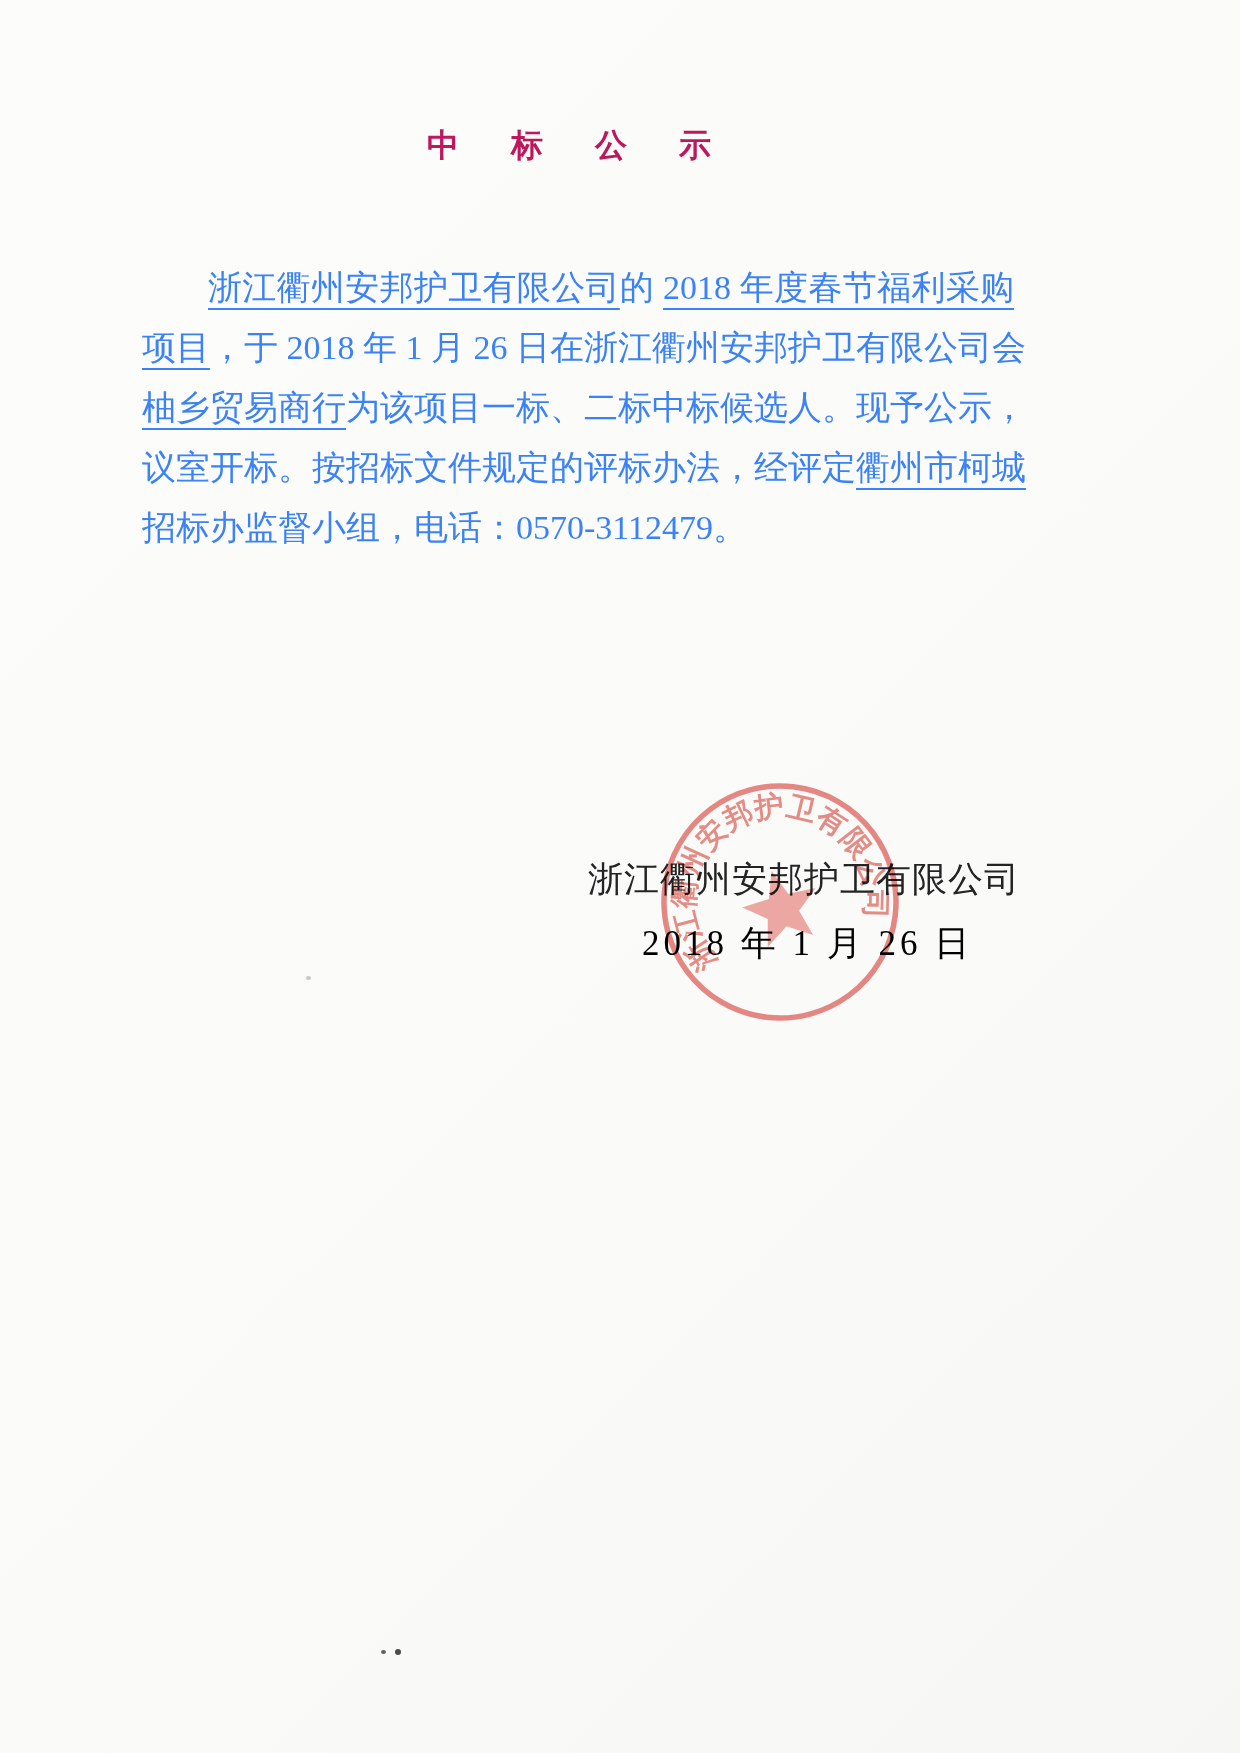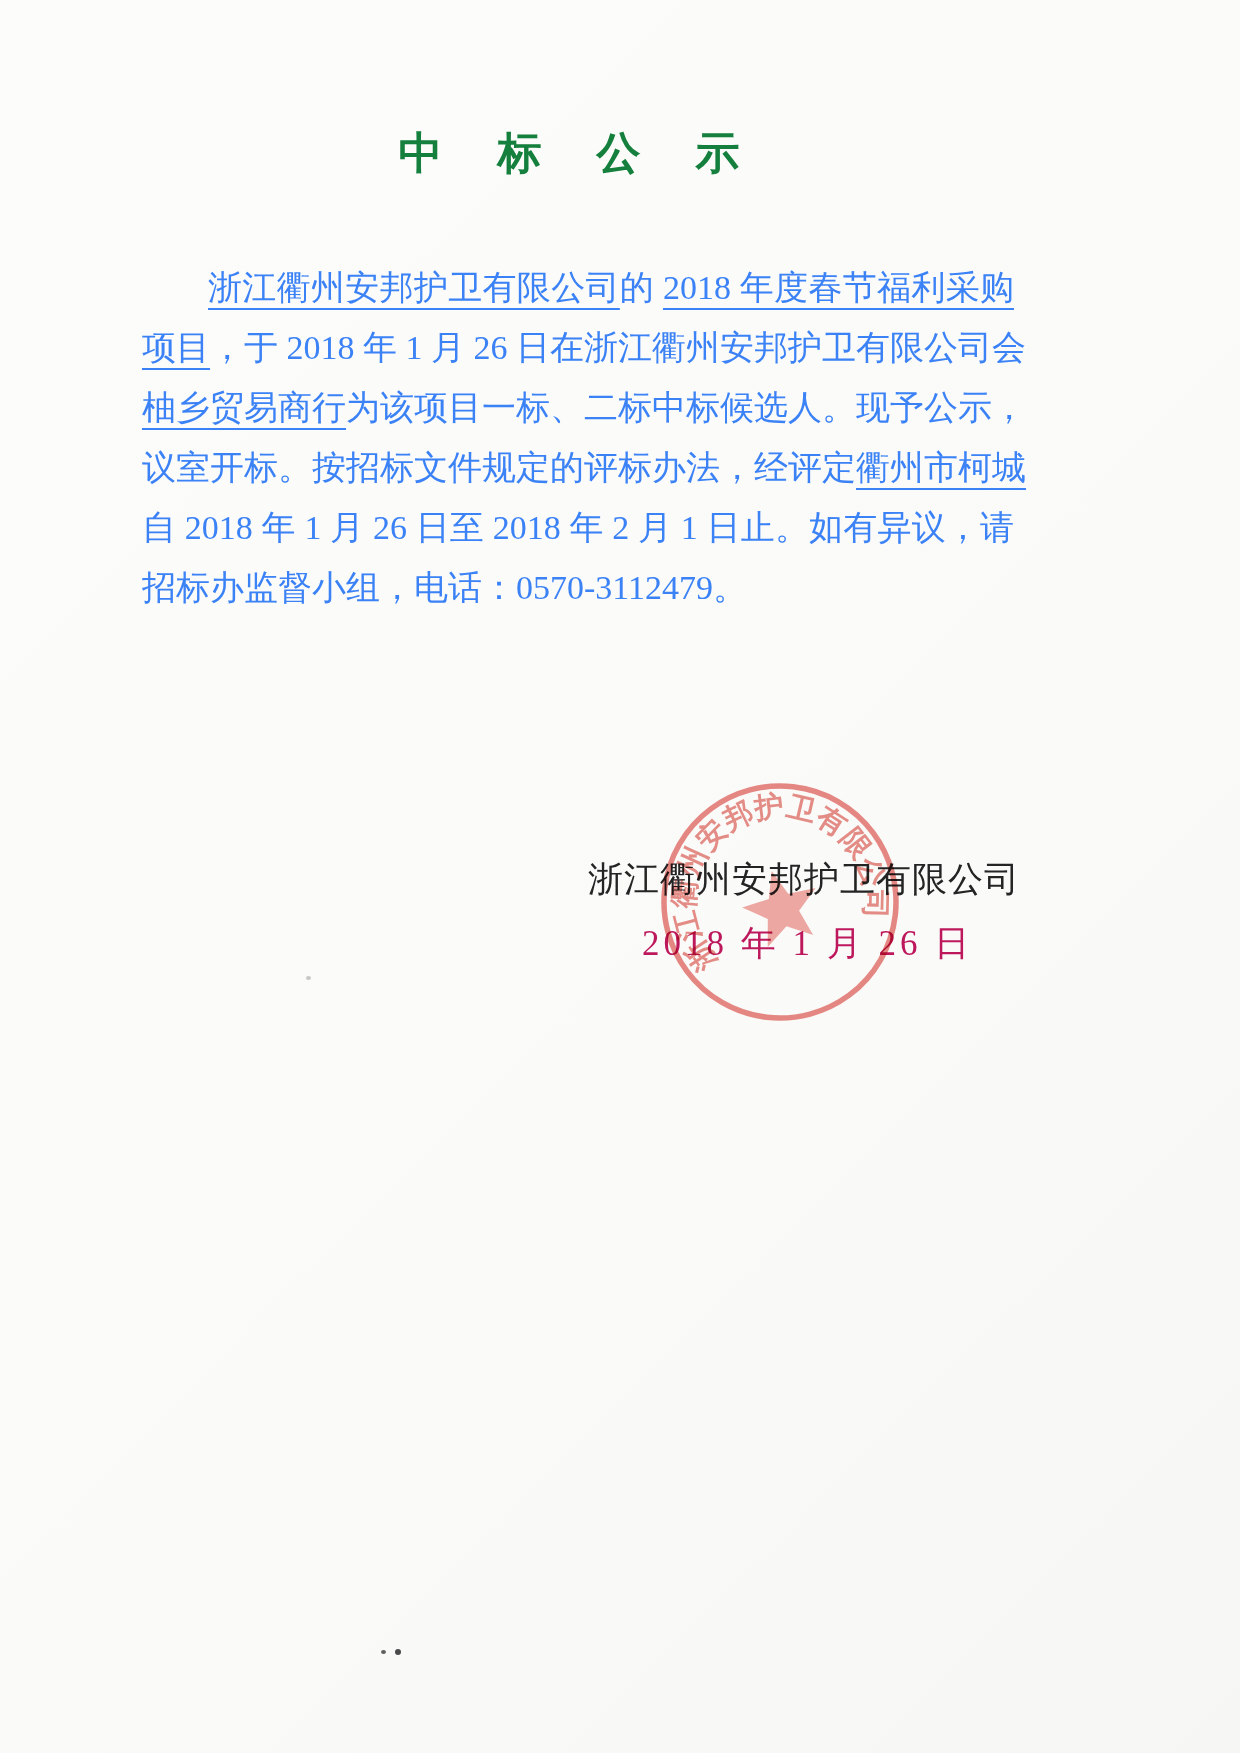--- a/index.html
+++ b/index.html
@@ -14,24 +14,24 @@
     font-family: "Liberation Serif", "DejaVu Serif", serif;
     color: #1f1f1f;
     overflow: hidden;
   }
   .page-title {
     position: absolute;
     top: 124px;
     left: 0;
     width: 1160px;
     text-align: center;
-    font-size: 44px;
+    font-size: 32px;
     font-weight: 700;
     letter-spacing: 22px;
-    color: #15803d;
+    color: #be185d;
   }
   .body-paragraph {
     position: absolute;
     top: 258px;
     left: 142px;
     width: 872px;
     font-size: 34px;
     color: #3b82f6;
   }
   .body-paragraph .line {
@@ -60,21 +60,21 @@
     font-size: 35px;
     letter-spacing: 1px;
     color: #242424;
   }
   .signature-date {
     position: absolute;
     top: 920px;
     left: 642px;
     font-size: 35px;
     letter-spacing: 4px;
-    color: #be185d;
+    color: #000000;
   }
   .company-seal {
     position: absolute;
     top: 770px;
     left: 648px;
     width: 264px;
     height: 264px;
     mix-blend-mode: multiply;
     opacity: 0.88;
   }
@@ -90,21 +90,20 @@
 </head>
 <body>
 
 <div class="page-title">中 标 公 示</div>
 
 <div class="body-paragraph">
     <div class="line indent"><span class="u">浙江衢州安邦护卫有限公司</span><span>的 </span><span class="u">2018 年度春节福利采购</span></div>
     <div class="line"><span class="u">项目</span><span>，于 2018 年 1 月 26 日在浙江衢州安邦护卫有限公司会</span></div>
     <div class="line"><span class="u">柚乡贸易商行</span><span>为该项目一标、二标中标候选人。现予公示，</span></div>
     <div class="line"><span>议室开标。按招标文件规定的评标办法，经评定</span><span class="u">衢州市柯城</span></div>
-    <div class="line"><span>自 2018 年 1 月 26 日至 2018 年 2 月 1 日止。如有异议，请</span></div>
     <div class="line no-justify"><span>招标办监督小组，电话：0570-3112479。</span></div>
   </div>
 
 <div class="signature-company">浙江衢州安邦护卫有限公司</div>
 <div class="signature-date">2018 年 1 月 26 日</div>
 
 <svg class="company-seal" viewBox="0 0 264 264">
   <g transform="rotate(-15 132 132)">
     <circle cx="132" cy="132" r="116" fill="none" stroke="#e05c55" stroke-width="5.5" opacity="0.82"></circle>
     <path id="sealArc" fill="none" d="M 57.5 175 A 86 86 0 1 1 206.5 175"></path>

